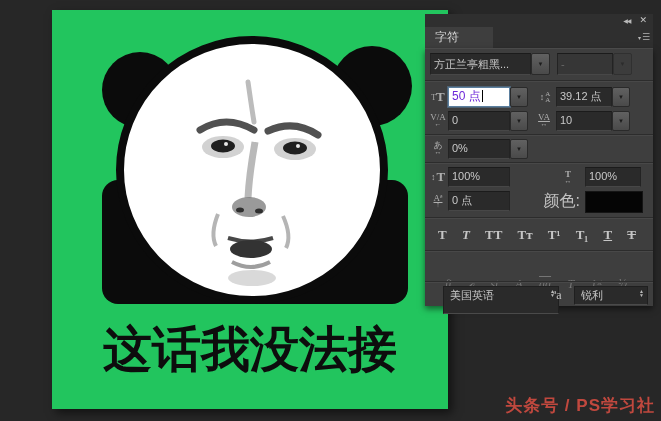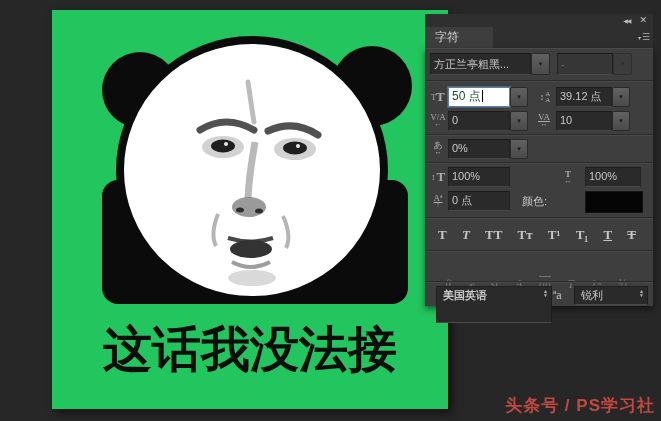--- a/index.html
+++ b/index.html
@@ -26,40 +26,40 @@
   .menu-icon{position:absolute;right:3px;top:5px;color:#b5b5b5;font-size:9px;display:flex;align-items:center;}
   .menu-icon .arr{font-size:6px;margin-right:1px;}
   .body{position:relative;height:258px;background:var(--panel-bg,#3e3e3e);
         box-shadow:0 3px 6px rgba(0,0,0,.5);border-top:1px solid #4a4a4a;box-sizing:border-box;}
 
   .dv{position:absolute;left:0;right:0;height:1px;background:#2c2c2c;box-shadow:0 1px 0 #484848;}
 
   .fld{position:absolute;background:var(--field-bg,#2a2a2a);border:1px solid #232323;
        border-top-color:#1b1b1b;border-bottom-color:#474747;color:var(--text-color,#c8c8c8);
        font-size:11px;line-height:17px;padding:0 3px;box-sizing:border-box;white-space:nowrap;overflow:hidden;}
-  .fld.white{background:#fff;color:#14532d;border:1px solid var(--focus-border,#5b7f9e);
+  .fld.white{background:#fff;color:#6d28d9;border:1px solid var(--focus-border,#5b7f9e);
              box-shadow:0 0 0 1px rgba(91,127,158,.55);font-size:12px;}
   .caret{display:inline-block;width:1px;height:12px;background:#000;vertical-align:-2px;margin-left:1px;}
   .fld.dis{color:#6a6a6a;background:#363636;}
 
   .ddbtn{position:absolute;background:linear-gradient(#616161,#4a4a4a);border:1px solid #2a2a2a;
          border-radius:2px;display:flex;align-items:center;justify-content:center;
          color:#1c1c1c;font-size:6px;box-sizing:border-box;cursor:pointer;}
   .ddbtn.dis{background:#3c3c3c;color:#2c2c2c;border-color:#303030;}
 
   .icn{position:absolute;color:#aeaeae;display:flex;align-items:center;justify-content:center;
        font-family:"Liberation Serif","DejaVu Serif",serif;cursor:ew-resize;}
   .icn .col{display:flex;flex-direction:column;align-items:center;line-height:1;}
   .g-sm{font-size:8px;} .g-lg{font-size:13px;font-weight:bold;}
   .g-main{font-size:9px;line-height:8px;} .g-sub{font-size:7px;line-height:6px;}
   .g-arrow{font-size:9px;margin-right:1px;}
   .stackA{display:flex;flex-direction:column;font-size:7px;line-height:6px;align-items:center;}
   .u{text-decoration:underline;}
 
-  .lbl{position:absolute;color:#c2c2c2;font-size:11px;line-height:20px;text-align:left;}
+  .lbl{position:absolute;color:#c2c2c2;font-size:16px;line-height:20px;text-align:right;}
   .swatch{position:absolute;background:var(--swatch-color,#050505);border:1px solid #151515;cursor:pointer;}
 
   .sbrow{position:absolute;left:13px;width:198px;top:173px;height:24px;display:flex;
          justify-content:space-between;align-items:center;}
   .sb{font-family:"Liberation Serif","DejaVu Serif",serif;font-weight:bold;font-size:13px;
       color:#c6c6c6;cursor:pointer;line-height:1;}
   .sb-italic{font-style:italic;} .sb-smallcaps{}
   .sb-underline{text-decoration:underline;} .sb-strike{text-decoration:line-through;}
 
   .otrow{position:absolute;left:20px;width:182px;top:224px;height:22px;display:flex;
@@ -242,21 +242,21 @@
         <span class="ot">st</span>
         <span class="ot">A</span>
         <span class="ot ot-overline">aa</span>
         <span class="ot">T</span>
         <span class="ot">1ˢᵗ</span>
         <span class="ot">½</span>
       </div>
 
       <div class="dv" style="top:232px;"></div>
 
-      <div class="sel" style="left:11px;top:237px;width:116px;height:37px;font-weight:bold;">
+      <div class="sel" style="left:18px;top:237px;width:116px;height:28px;">
         <span>美国英语</span>
         <span class="spin">
           <i>▲</i>
             <i>▼</i>
         </span>
       </div>
       <span class="aa-icn" style="left:128px;top:239px;">ªa</span>
       <div class="sel" style="left:149px;top:237px;width:74px;height:19px;">
         <span>锐利</span>
         <span class="spin">

